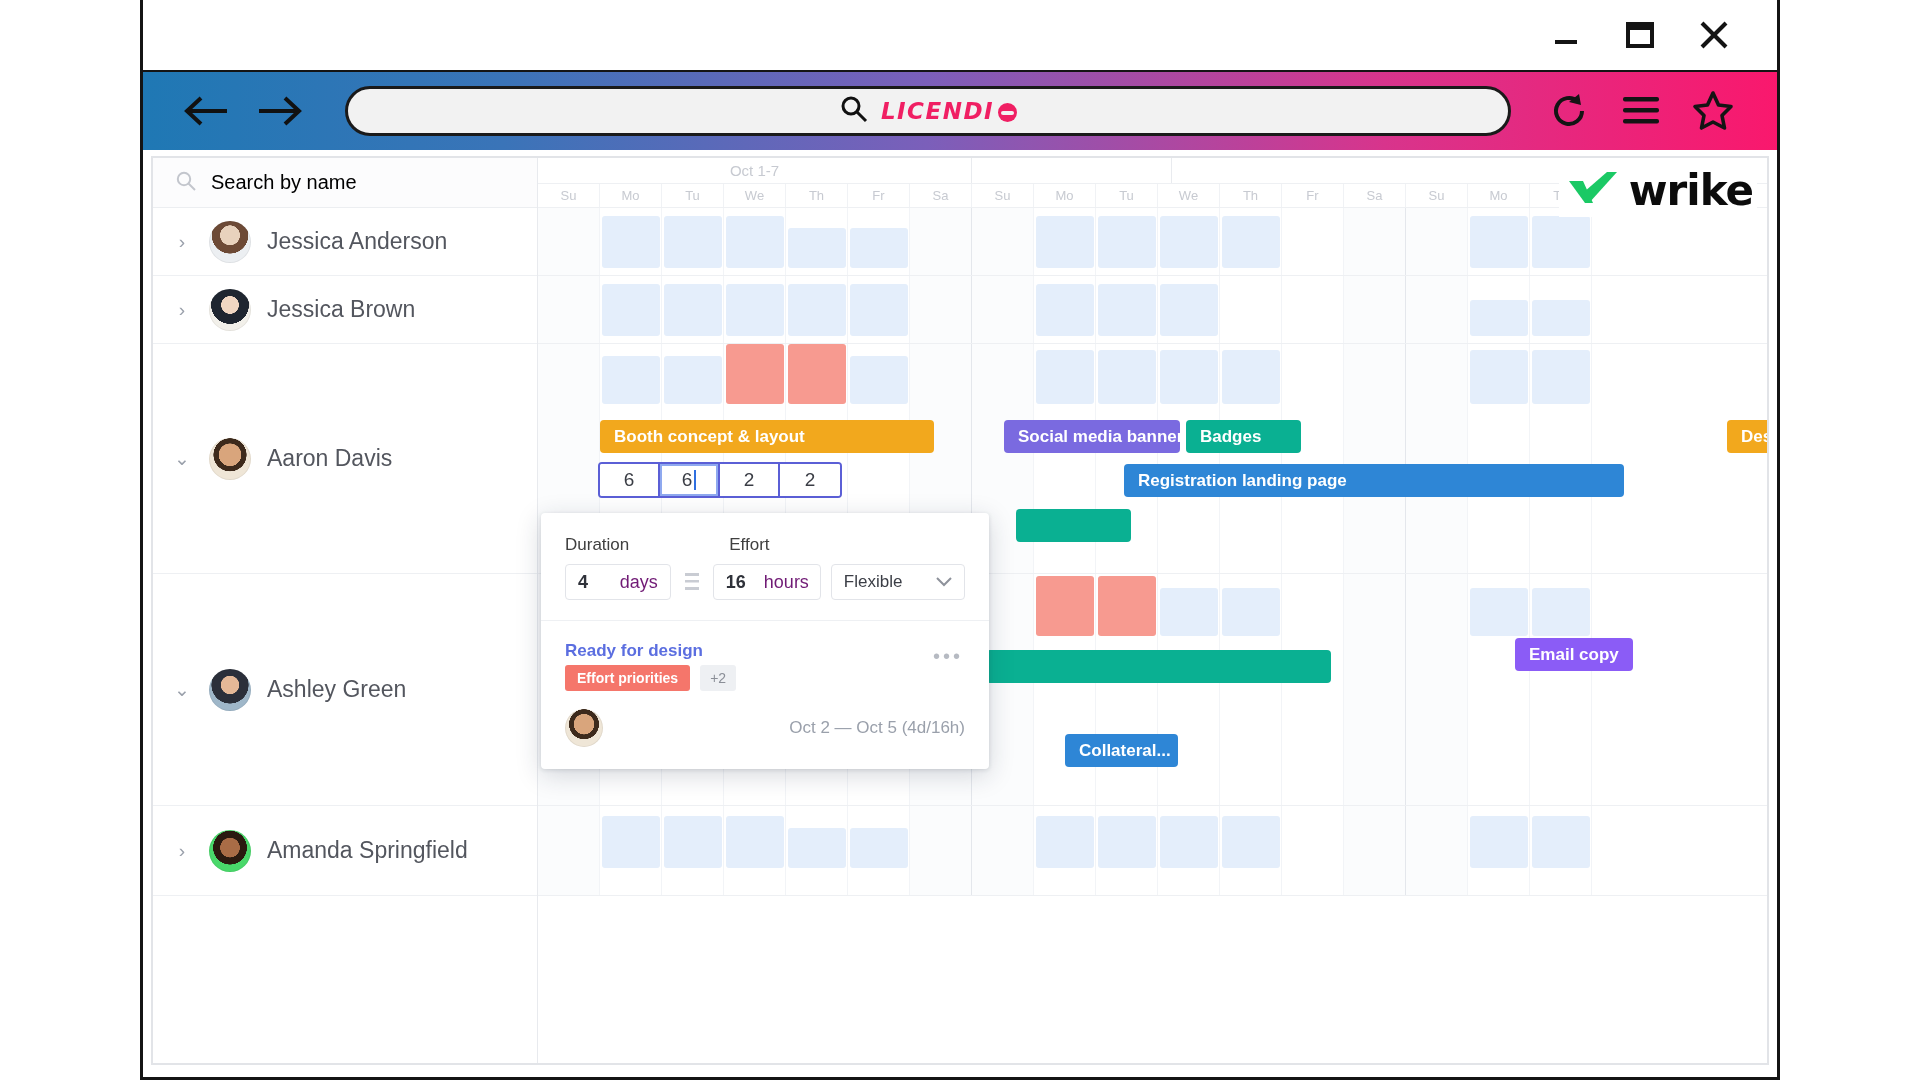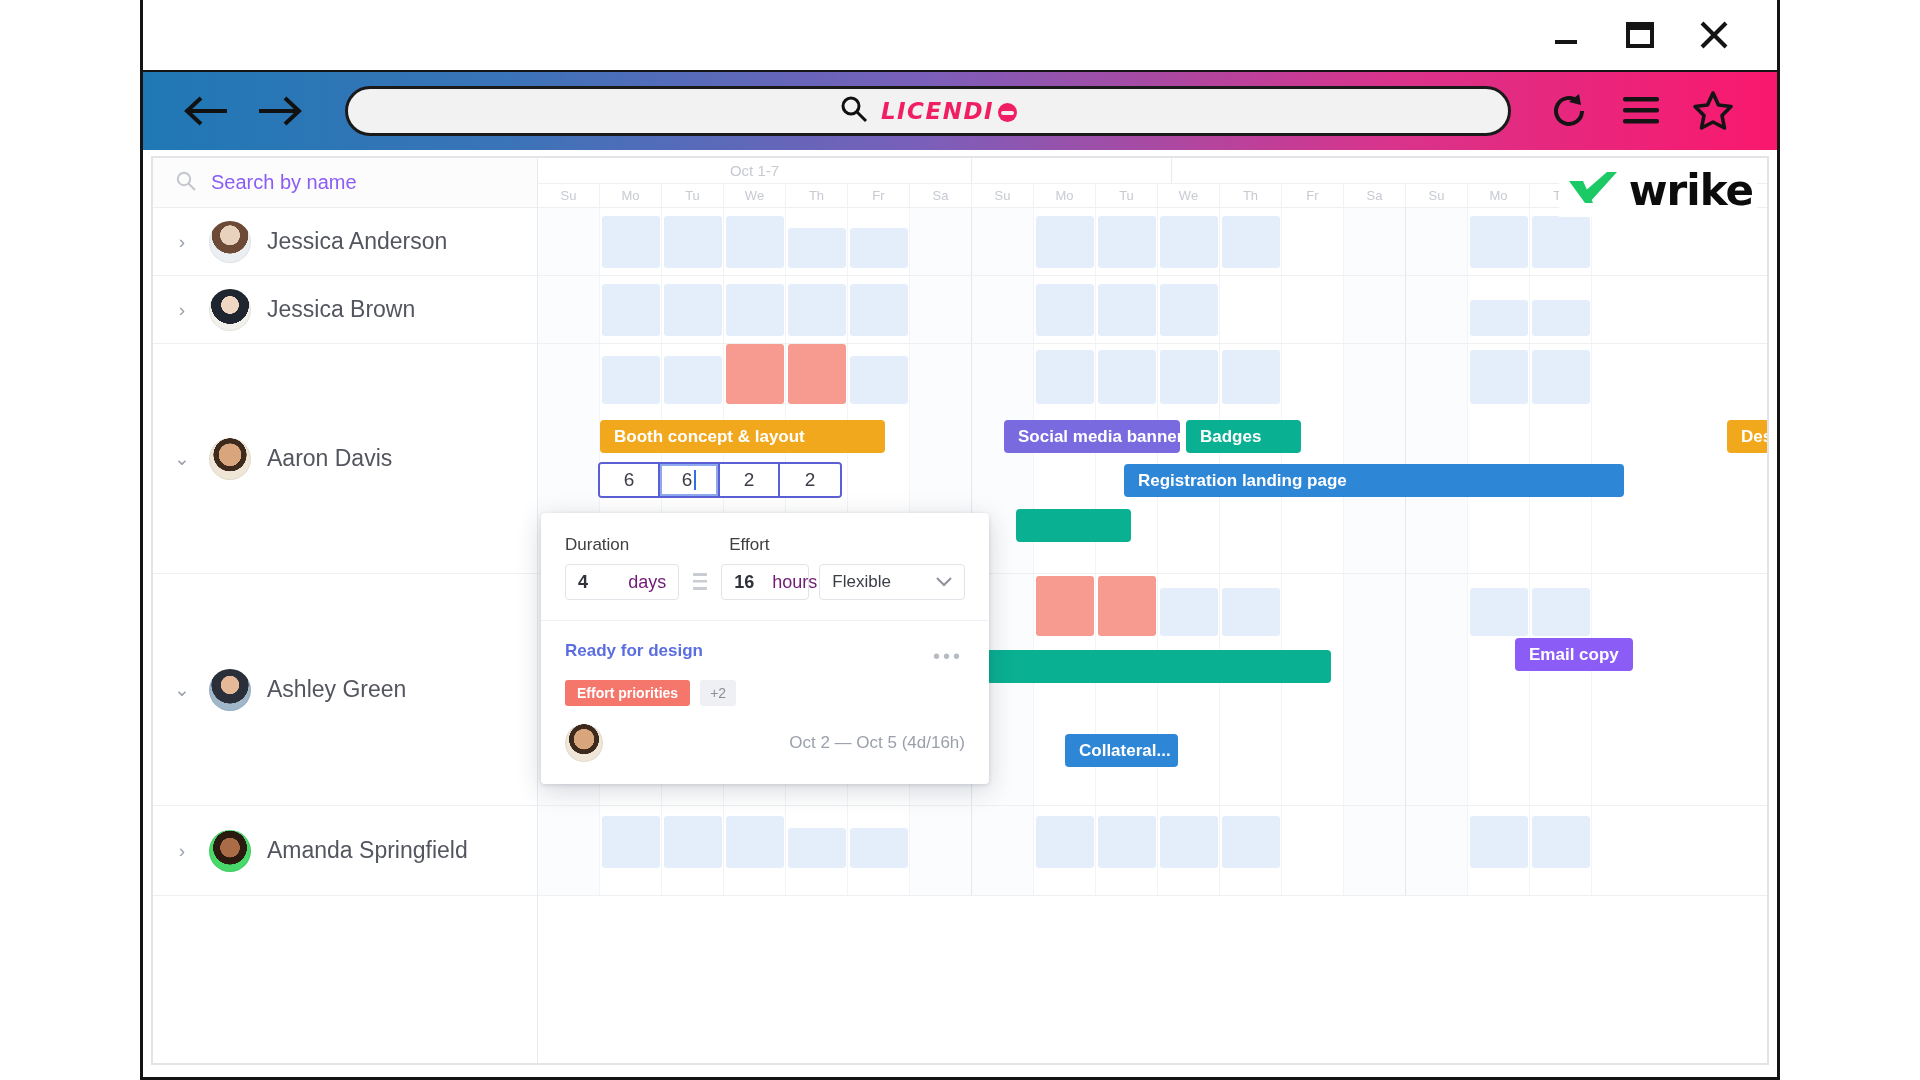--- a/index.html
+++ b/index.html
@@ -92,21 +92,21 @@
     position: relative;
     z-index: 3;
   }
   .searchrow {
     height: 50px;
     display: flex; align-items: center;
     padding-left: 22px; gap: 14px;
     border-bottom: 1px solid #eceef1;
     background: #fcfcfd;
   }
-  .search-ph { color: #8b5cf6; font-size: 20px; }
+  .search-ph { color: #000000; font-size: 20px; }
 
   .person {
     display: flex; align-items: center; gap: 16px;
     padding-left: 18px;
     border-bottom: 1px solid #eef0f3;
     cursor: pointer;
   }
   .chev { width: 22px; color: #9aa0ab; font-size: 19px; text-align: center; }
   .ava {
     width: 42px; height: 42px; border-radius: 50%;
@@ -198,26 +198,26 @@
   .flbl { font-size: 17px; color: #404040; }
   .fieldrow { display: flex; align-items: center; gap: 10px; }
   .fbox {
     height: 36px; border: 1px solid #e2e4e9; border-radius: 4px;
     display: flex; align-items: center; padding: 0 12px;
     font-size: 18px; color: #2f323a; font-weight: 600;
     background: #fff;
   }
   .fbox .unit { color: #701a75; font-weight: 400; margin-left: auto; padding-left: 18px; }
   .fbox.dur { width: 116px; }
-  .fbox.eff { width: 88px; }
+  .fbox.eff { width: 108px; }
   .fbox.sel { width: 148px; font-weight: 400; font-size: 17px; color: #3b3e46; }
   .linkicon { width: 22px; display:flex; align-items:center; justify-content:center; color:#c9ccd3; }
   .card-sep { height: 1px; background: #eef0f3; margin: 0 0 0 0; }
   .card-bot { padding: 20px 24px 22px 24px; position: relative; }
-  .status { color: #5b6ee0; font-size: 17px; font-weight: 600; margin-bottom: 19px; }
+  .status { color: #5b6ee0; font-size: 17px; font-weight: 600; margin-bottom: 4px; }
   .ttitle { font-size: 24px; color: #32353d; margin-bottom: 14px; }
   .tags { display: flex; align-items: center; gap: 10px; margin-bottom: 18px; }
   .tag {
     background: #f5766b; color: #fff; font-size: 14px; font-weight: 600;
     padding: 5px 12px; border-radius: 3px;
   }
   .tagmore { background: #eef0f3; color: #8a8e97; font-size: 14px; padding: 5px 10px; border-radius: 3px; }
   .cardfoot { display: flex; align-items: center; }
   .daterange { margin-left: auto; font-size: 17px; color: #9aa0ab; }
   .dots { position: absolute; right: 26px; top: 24px; color: #b6bac2; letter-spacing: 3px; font-size: 20px; cursor: pointer; }
@@ -442,21 +442,21 @@
           <div class="load over" style="left:188px; top:0px;  width:58px; height:60px"></div>
           <div class="load over" style="left:250px; top:0px;  width:58px; height:60px"></div>
           <div class="load ok" style="left:312px; top:12px; width:58px; height:48px"></div>
           <div class="load ok" style="left:498px; top:6px;  width:58px; height:54px"></div>
           <div class="load ok" style="left:560px; top:6px;  width:58px; height:54px"></div>
           <div class="load ok" style="left:622px; top:6px;  width:58px; height:54px"></div>
           <div class="load ok" style="left:684px; top:6px;  width:58px; height:54px"></div>
           <div class="load ok" style="left:932px; top:6px;  width:58px; height:54px"></div>
           <div class="load ok" style="left:994px; top:6px;  width:58px; height:54px"></div>
 
-          <div class="bar" style="left:62px; top:76px; width:285px; background:#f2a81d">
+          <div class="bar" style="left:62px; top:76px; width:334px; background:#f2a81d">
             <span>Booth concept &amp; layout</span>
           </div>
           <div class="bar" style="left:466px; top:76px; width:176px; background:#7a6ae0">
             <span>Social media banners</span>
           </div>
           <div class="bar" style="left:648px; top:76px; width:115px; background:#0ab092">
             <span>Badges</span>
           </div>
           <div class="bar" style="left:1189px; top:76px; width:120px; background:#f2a81d">
             <span>Design</span>

